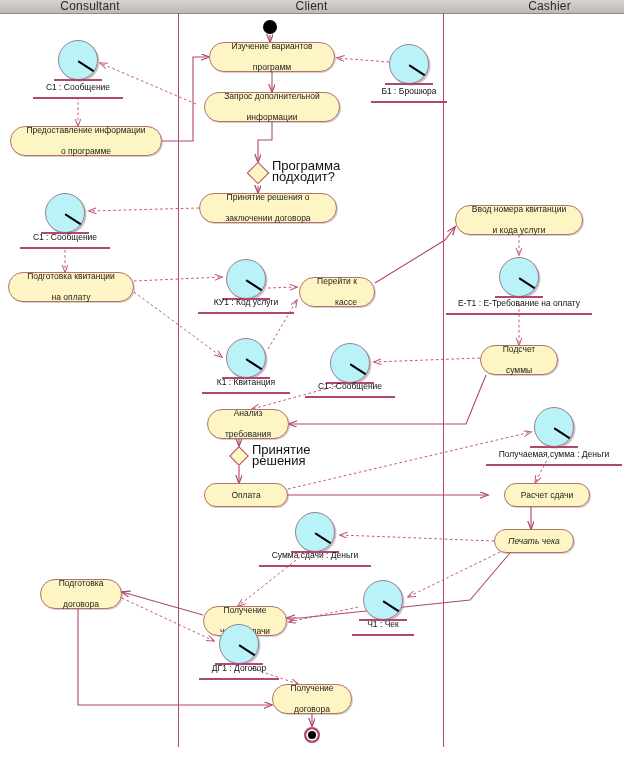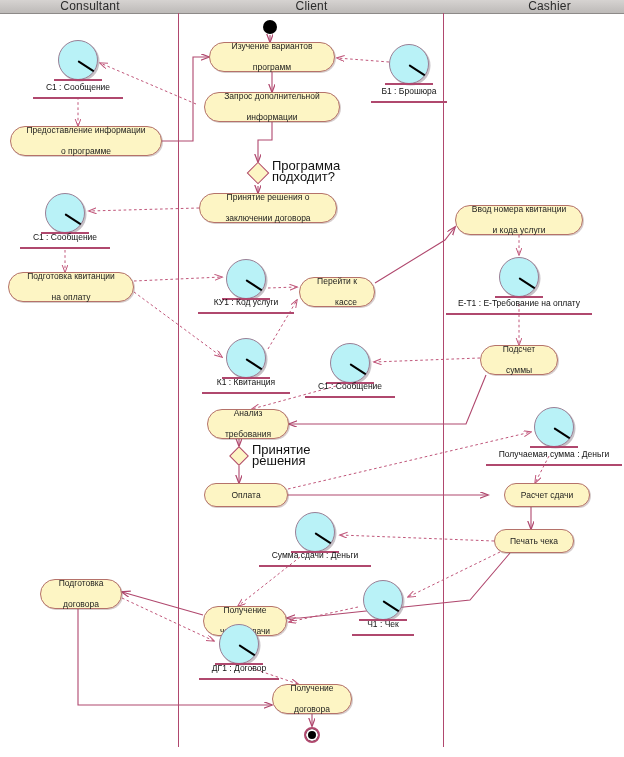--- a/index.html
+++ b/index.html
@@ -177,21 +177,21 @@
   </div>
   <div class="act" style="left:207px;top:409px;width:82px;height:30px;">
     <span><span>Анализ</span><br><span>требования</span></span>
   </div>
   <div class="act" style="left:204px;top:483px;width:84px;height:24px;">
     <span>Оплата</span>
   </div>
   <div class="act" style="left:488px;top:483px;width:86px;height:24px;margin-left:16px;">
     <span>Расчет сдачи</span>
   </div>
-  <div class="act" style="left:494px;top:529px;width:80px;height:24px;">
+  <div class="act" style="left:494px;top:529px;width:80px;height:24px;font-style:italic;">
     <span>Печать чека</span>
   </div>
   <div class="act" style="left:203px;top:606px;width:84px;height:30px;">
     <span><span>Получение</span><br><span>чека и сдачи</span></span>
   </div>
   <div class="act" style="left:40px;top:579px;width:82px;height:30px;">
     <span><span>Подготовка</span><br><span>договора</span></span>
   </div>
   <div class="act" style="left:272px;top:684px;width:80px;height:30px;">
     <span><span>Получение</span><br><span>договора</span></span>

